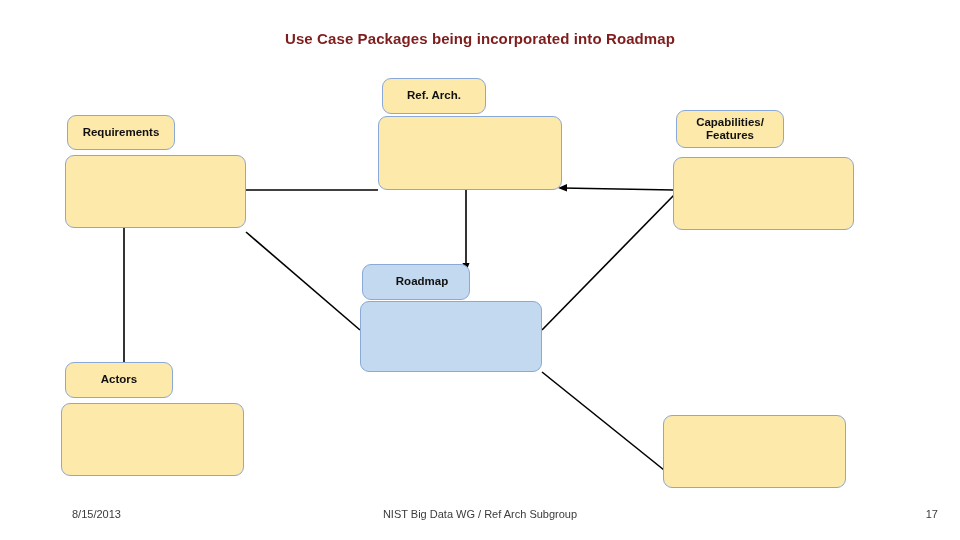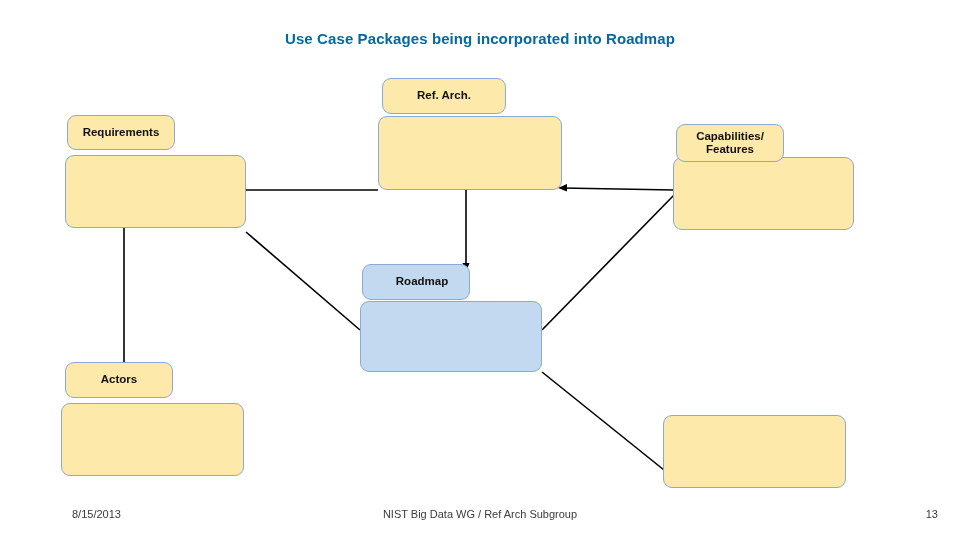--- a/index.html
+++ b/index.html
@@ -18,21 +18,21 @@
     overflow: hidden;
   }
   #title {
     position: absolute;
     left: 0;
     top: 30px;
     width: 960px;
     text-align: center;
     font-size: 15px;
     font-weight: bold;
-    color: #0369a1;
+    color: #7f1d1d;
     letter-spacing: 0.1px;
   }
   .node {
     position: absolute;
     box-sizing: border-box;
     border: 1px solid #8aa9d6;
     border-radius: 9px;
     background: #fde9a9;
   }
   .node.blue {
@@ -112,31 +112,31 @@
 
     <line x1="542" y1="330" x2="676" y2="193" stroke="#000000" stroke-width="1.6"></line>
 
     <line x1="542" y1="372" x2="664" y2="470" stroke="#000000" stroke-width="1.6"></line>
   </svg>
 
   <div class="node" style="left:65px; top:155px; width:181px; height:73px;"></div>
   <div class="label" style="left:67px; top:115px; width:108px; height:35px;text-align:center;">Requirements</div>
 
   <div class="node" style="left:378px; top:116px; width:184px; height:74px;"></div>
-  <div class="label" style="left:382px; top:78px; width:124px; height:36px;">Ref. Arch.</div>
+  <div class="label" style="left:382px; top:78px; width:104px; height:36px;">Ref. Arch.</div>
 
   <div class="node" style="left:673px; top:157px; width:181px; height:73px;"></div>
-  <div class="label" style="left:676px; top:124px; width:108px; height:38px; white-space:pre-line;">Capabilities/
+  <div class="label" style="left:676px; top:110px; width:108px; height:38px; white-space:pre-line;">Capabilities/
 Features</div>
 
   <div class="node blue" style="left:360px; top:301px; width:182px; height:71px;"></div>
   <div class="label blue" style="left:362px; top:264px; width:108px; height:36px;padding-left:16px;">Roadmap</div>
 
   <div class="node" style="left:61px; top:403px; width:183px; height:73px;"></div>
   <div class="label" style="left:65px; top:362px; width:108px; height:36px;">Actors</div>
 
   <div class="node" style="left:663px; top:415px; width:183px; height:73px;"></div>
 
   <div id="footer-date">8/15/2013</div>
   <div id="footer-center">NIST Big Data WG / Ref Arch Subgroup</div>
-  <div id="footer-page">13</div>
+  <div id="footer-page">17</div>
 
 </div>
 
 </body></html>

